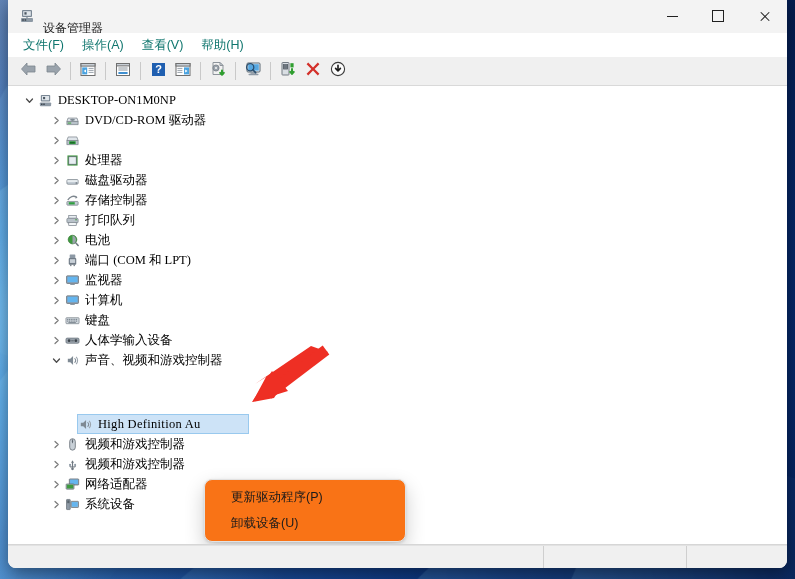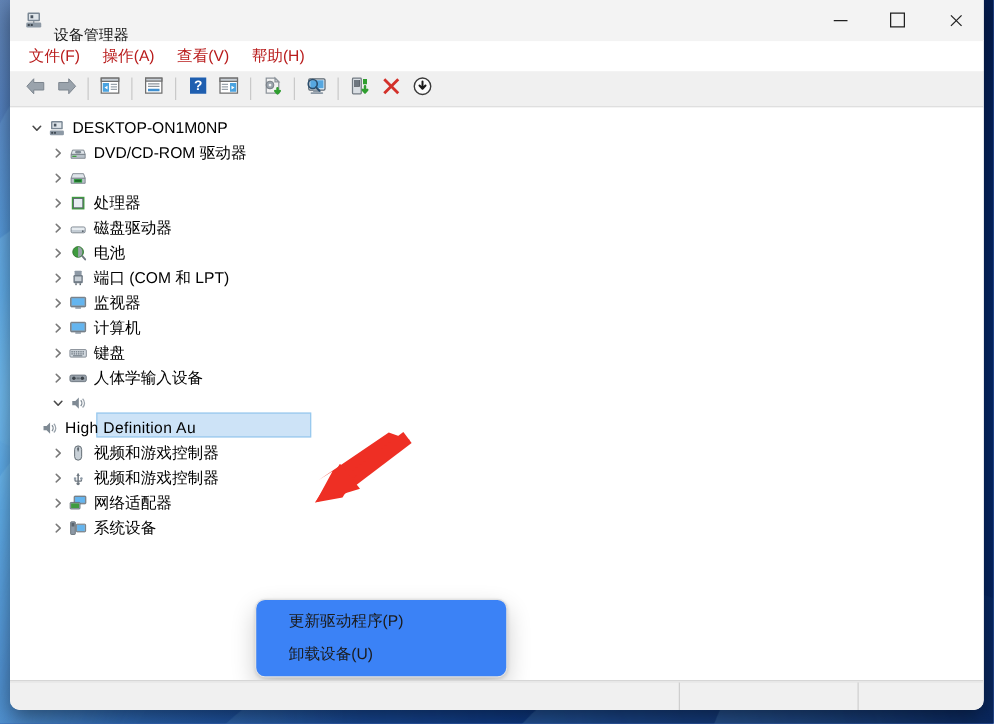--- a/index.html
+++ b/index.html
@@ -89,21 +89,21 @@
 
   
   .menubar {
     height: 24px;
     background: #ffffff;
     display: flex;
     align-items: center;
     padding-left: 6px;
     flex: 0 0 auto;
     font-size: 12.5px;
-    color: #b91c1c;
+    color: #0f766e;
   }
   .menu-item {
     padding: 3px 9px;
     white-space: nowrap;
     border-radius: 3px;
   }
 
   
   .toolbar {
     height: 28px;
@@ -135,44 +135,45 @@
     border-bottom: 1px solid #d6d6d6;
   }
   .tree {
     position: absolute;
     left: 0; top: 0; right: 0; bottom: 0;
     padding-top: 4px;
   }
   .node {
     height: 20px;
     display: flex;
-    align-items: flex-end;
+    align-items: center;
     font-size: 12.5px;
     color: #000;
     white-space: nowrap;
     position: relative;
+    font-family: Liberation Serif, serif;
   }
   .node .chev {
     width: 16px; height: 16px;
     display: flex; align-items: center; justify-content: center;
     flex: 0 0 16px;
     color: #606060;
   }
   .node .chev svg { display: block; }
   .node .nicon {
     width: 16px; height: 16px;
     margin-right: 5px;
     flex: 0 0 16px;
     display: flex; align-items: center; justify-content: center;
   }
   .node .nicon svg { display: block; }
   .node .nlabel { line-height: 16px; }
   .depth0 { padding-left: 13px; }
-  .depth1 { padding-left: 30px; }
-  .depth2 { padding-left: 23px; }
+  .depth1 { padding-left: 40px; }
+  .depth2 { padding-left: 69px; margin-top: 44px; }
   .node.selected .sel-bg {
     position: absolute;
     left: 69px;
     top: 0; bottom: 0;
     width: 172px;
     background: #cde3f7;
     border: 1px solid #99c9ee;
     box-sizing: border-box;
     z-index: 0;
   }
@@ -194,21 +195,21 @@
   .sb-pane { display: flex; align-items: center; padding: 0 6px; }
   .sb-pane.main { flex: 1 1 auto; }
   .sb-pane.p2 { width: 130px; border-left: 1px solid #cfcfcf; }
   .sb-pane.p3 { width: 88px;  border-left: 1px solid #cfcfcf; }
 
   
   .ctxmenu {
     position: absolute;
     left: 196px; top: 393px;
     width: 200px;
-    background: #3b82f6;
+    background: #f97316;
     border: 1px solid #e2e2e2;
     border-radius: 8px;
     box-shadow: 0 8px 20px rgba(0,0,0,0.20), 0 1px 3px rgba(0,0,0,0.12);
     padding: 4px 0 5px 0;
     z-index: 30;
     font-size: 12.5px;
     color: #1b1b1b;
   }
   .ctx-item {
     height: 26px;
@@ -470,21 +471,53 @@
         <span class="nicon">
           <svg width="15" height="15" viewBox="0 0 16 16">
             <rect x="2" y="7" width="12" height="5" rx="1.2" fill="#c3ccd4" stroke="#6f7881" stroke-width="0.7"></rect>
             <rect x="2.6" y="7.6" width="10.8" height="2" fill="#e7ecf0"></rect>
             <circle cx="12" cy="10.6" r="0.8" fill="#5d666e"></circle>
           </svg>
         </span>
         <span class="nlabel">磁盘驱动器</span>
       </div>
 
-
+      <div class="node depth1">
+        <span class="chev">
+          <svg width="9" height="9" viewBox="0 0 9 9">
+              <path d="M3 1.5 L6.2 4.5 L3 7.5" fill="none" stroke="#7a7a7a" stroke-width="1.2" stroke-linecap="round" stroke-linejoin="round"></path>
+            </svg>
+        </span>
+        <span class="nicon">
+          <svg width="15" height="15" viewBox="0 0 16 16">
+            <rect x="2" y="9" width="12" height="4" rx="0.8" fill="#c3ccd4" stroke="#6f7881" stroke-width="0.7"></rect>
+            <rect x="4" y="9.8" width="6.4" height="2.4" fill="#2f9e3f"></rect>
+            <path d="M3 7.5 C5 3.5, 9 2.5, 12.6 4.5" fill="none" stroke="#7d868e" stroke-width="1.4"></path>
+            <path d="M11.4 3.4 L13.4 4.8 L11.2 6" fill="#7d868e"></path>
+          </svg>
+        </span>
+        <span class="nlabel">存储控制器</span>
+      </div>
+
+      <div class="node depth1">
+        <span class="chev">
+          <svg width="9" height="9" viewBox="0 0 9 9">
+              <path d="M3 1.5 L6.2 4.5 L3 7.5" fill="none" stroke="#7a7a7a" stroke-width="1.2" stroke-linecap="round" stroke-linejoin="round"></path>
+            </svg>
+        </span>
+        <span class="nicon">
+          <svg width="15" height="15" viewBox="0 0 16 16">
+            <rect x="4" y="2.6" width="8" height="3" fill="#e9eef2" stroke="#6f7881" stroke-width="0.7"></rect>
+            <rect x="2" y="5.6" width="12" height="5" rx="1.2" fill="#b9c2ca" stroke="#6f7881" stroke-width="0.7"></rect>
+            <rect x="4" y="10" width="8" height="3.4" fill="#f3f6f8" stroke="#6f7881" stroke-width="0.7"></rect>
+            <rect x="11" y="6.6" width="1.6" height="1.2" fill="#3f9b3f"></rect>
+          </svg>
+        </span>
+        <span class="nlabel">打印队列</span>
+      </div>
 
       <div class="node depth1">
         <span class="chev">
           <svg width="9" height="9" viewBox="0 0 9 9">
               <path d="M3 1.5 L6.2 4.5 L3 7.5" fill="none" stroke="#7a7a7a" stroke-width="1.2" stroke-linecap="round" stroke-linejoin="round"></path>
             </svg>
         </span>
         <span class="nicon">
           <svg width="15" height="15" viewBox="0 0 16 16">
             <circle cx="8" cy="7" r="4.6" fill="#3f9b3f" stroke="#2d6f2d" stroke-width="0.7"></circle>
@@ -598,20 +631,21 @@
               <path d="M1.5 3 L4.5 6.2 L7.5 3" fill="none" stroke="#4a4a4a" stroke-width="1.3" stroke-linecap="round" stroke-linejoin="round"></path>
             </svg>
         </span>
         <span class="nicon">
           <svg width="15" height="15" viewBox="0 0 16 16">
             <path d="M3 6.2 L5.6 6.2 L8.6 3.2 L8.6 12.8 L5.6 9.8 L3 9.8 Z" fill="#7f8a94"></path>
             <path d="M10.2 5.6 A3.4 3.4 0 0 1 10.2 10.4" fill="none" stroke="#7f8a94" stroke-width="1.1"></path>
             <path d="M11.8 4.2 A5.2 5.2 0 0 1 11.8 11.8" fill="none" stroke="#9aa3ac" stroke-width="1.1"></path>
           </svg>
         </span>
+        <span class="nlabel">声音、视频和游戏控制器</span>
       </div>
 
       <div class="node depth2 selected">
         <span class="sel-bg"></span>
         <span class="nicon">
           <svg width="15" height="15" viewBox="0 0 16 16">
             <path d="M3 6.2 L5.6 6.2 L8.6 3.2 L8.6 12.8 L5.6 9.8 L3 9.8 Z" fill="#7f8a94"></path>
             <path d="M10.2 5.6 A3.4 3.4 0 0 1 10.2 10.4" fill="none" stroke="#7f8a94" stroke-width="1.1"></path>
             <path d="M11.8 4.2 A5.2 5.2 0 0 1 11.8 11.8" fill="none" stroke="#9aa3ac" stroke-width="1.1"></path>
           </svg>

